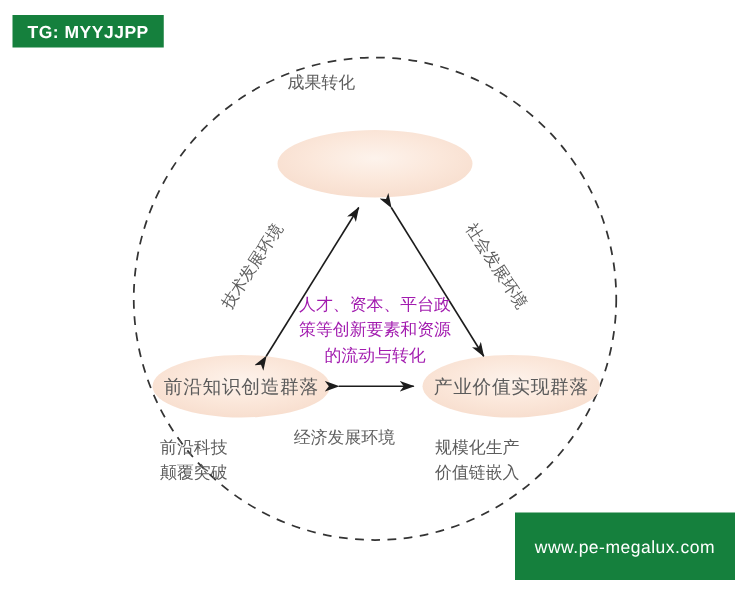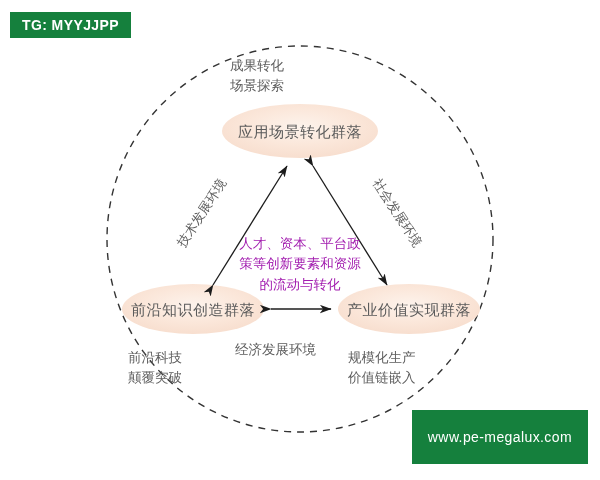--- a/index.html
+++ b/index.html
@@ -109,27 +109,25 @@
     <ellipse cx="193" cy="309" rx="71" ry="25" fill="url(#nodeGrad)"></ellipse>
     <ellipse cx="409" cy="309" rx="71" ry="25" fill="url(#nodeGrad)"></ellipse>
 
     <line x1="213" y1="285" x2="287" y2="166" stroke="#1c1c1c" stroke-width="1.3" marker-end="url(#arrowUp)" marker-start="url(#arrowStart)"></line>
 
     <line x1="313" y1="166" x2="387" y2="285" stroke="#1c1c1c" stroke-width="1.3" marker-end="url(#arrowUp)" marker-start="url(#arrowStart)"></line>
 
     <line x1="271" y1="309" x2="331" y2="309" stroke="#1c1c1c" stroke-width="1.3" marker-end="url(#arrowUp)" marker-start="url(#arrowStart)"></line>
   </svg>
 
-  <div class="node-label" style="left:222px; top:122px; width:156px;">应用场景转化群落</div>
   <div class="node-label" style="left:122px; top:300px; width:142px;">前沿知识创造群落</div>
   <div class="node-label" style="left:338px; top:300px; width:142px;">产业价值实现群落</div>
 
   <div class="outer-label" style="left:230px; top:56px; width:140px;">
     <div>成果转化</div>
-    <div>场景探索</div>
   </div>
 
   <div class="outer-label" style="left:128px; top:348px; width:130px;">
     <div>前沿科技</div>
     <div>颠覆突破</div>
   </div>
 
   <div class="outer-label" style="left:348px; top:348px; width:130px;">
     <div>规模化生产</div>
     <div>价值链嵌入</div>

